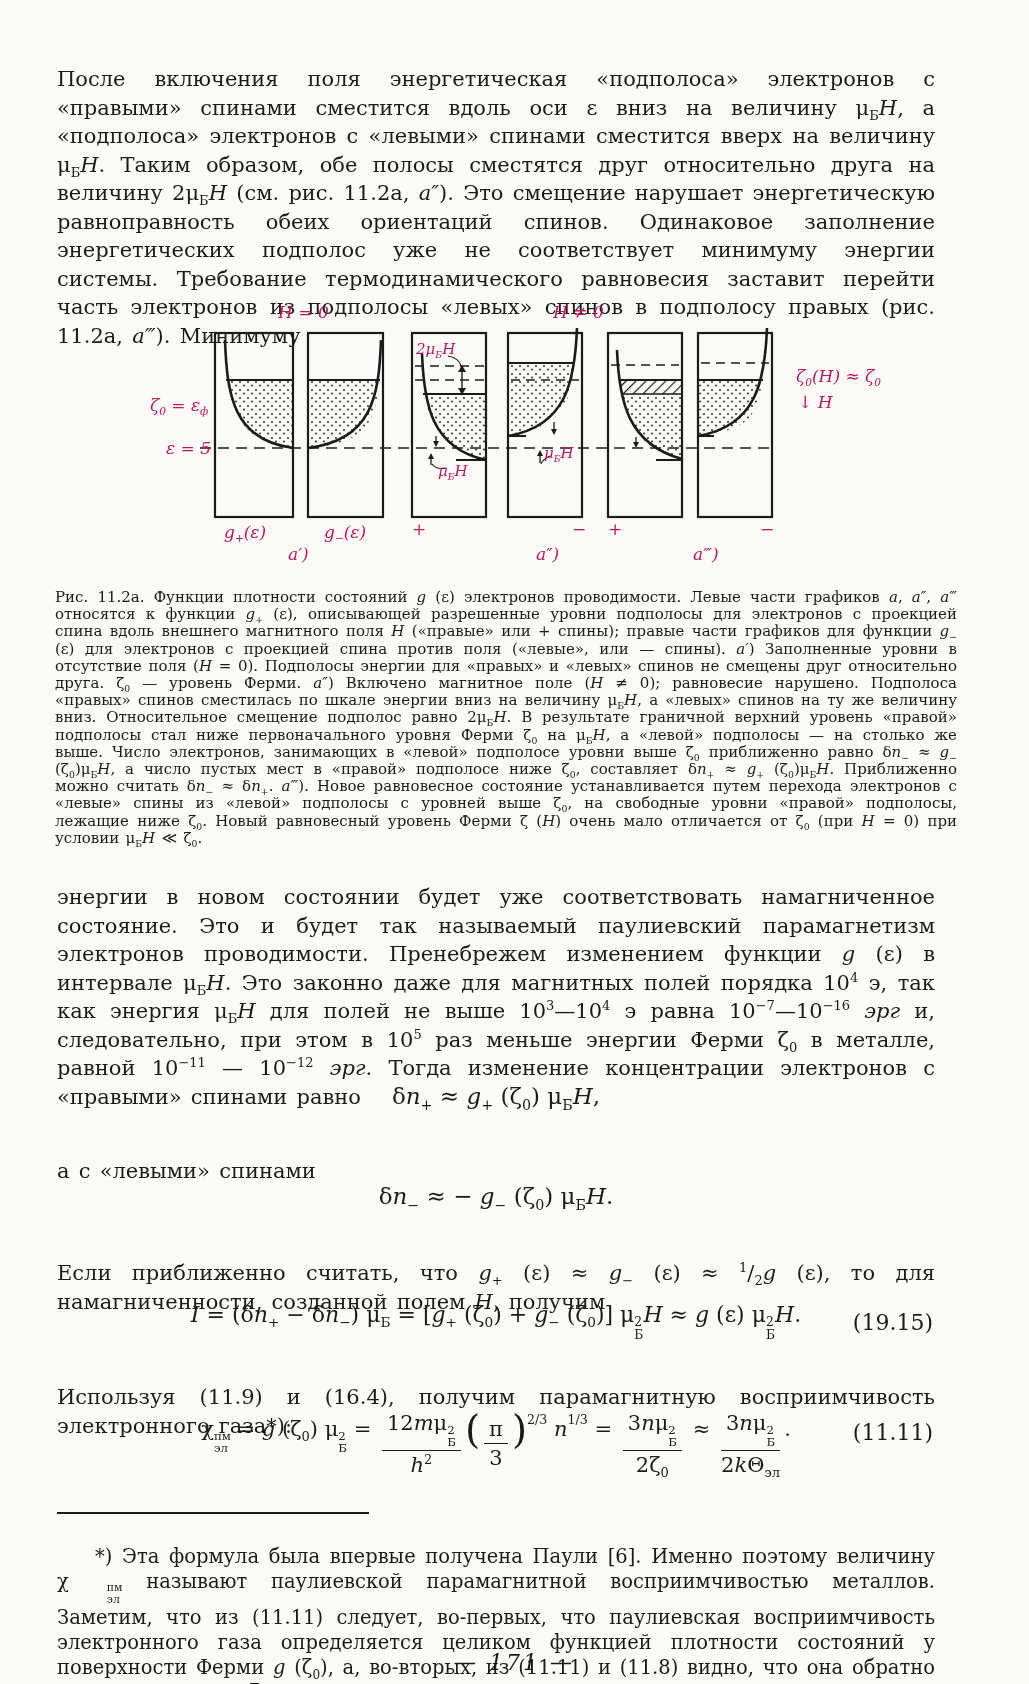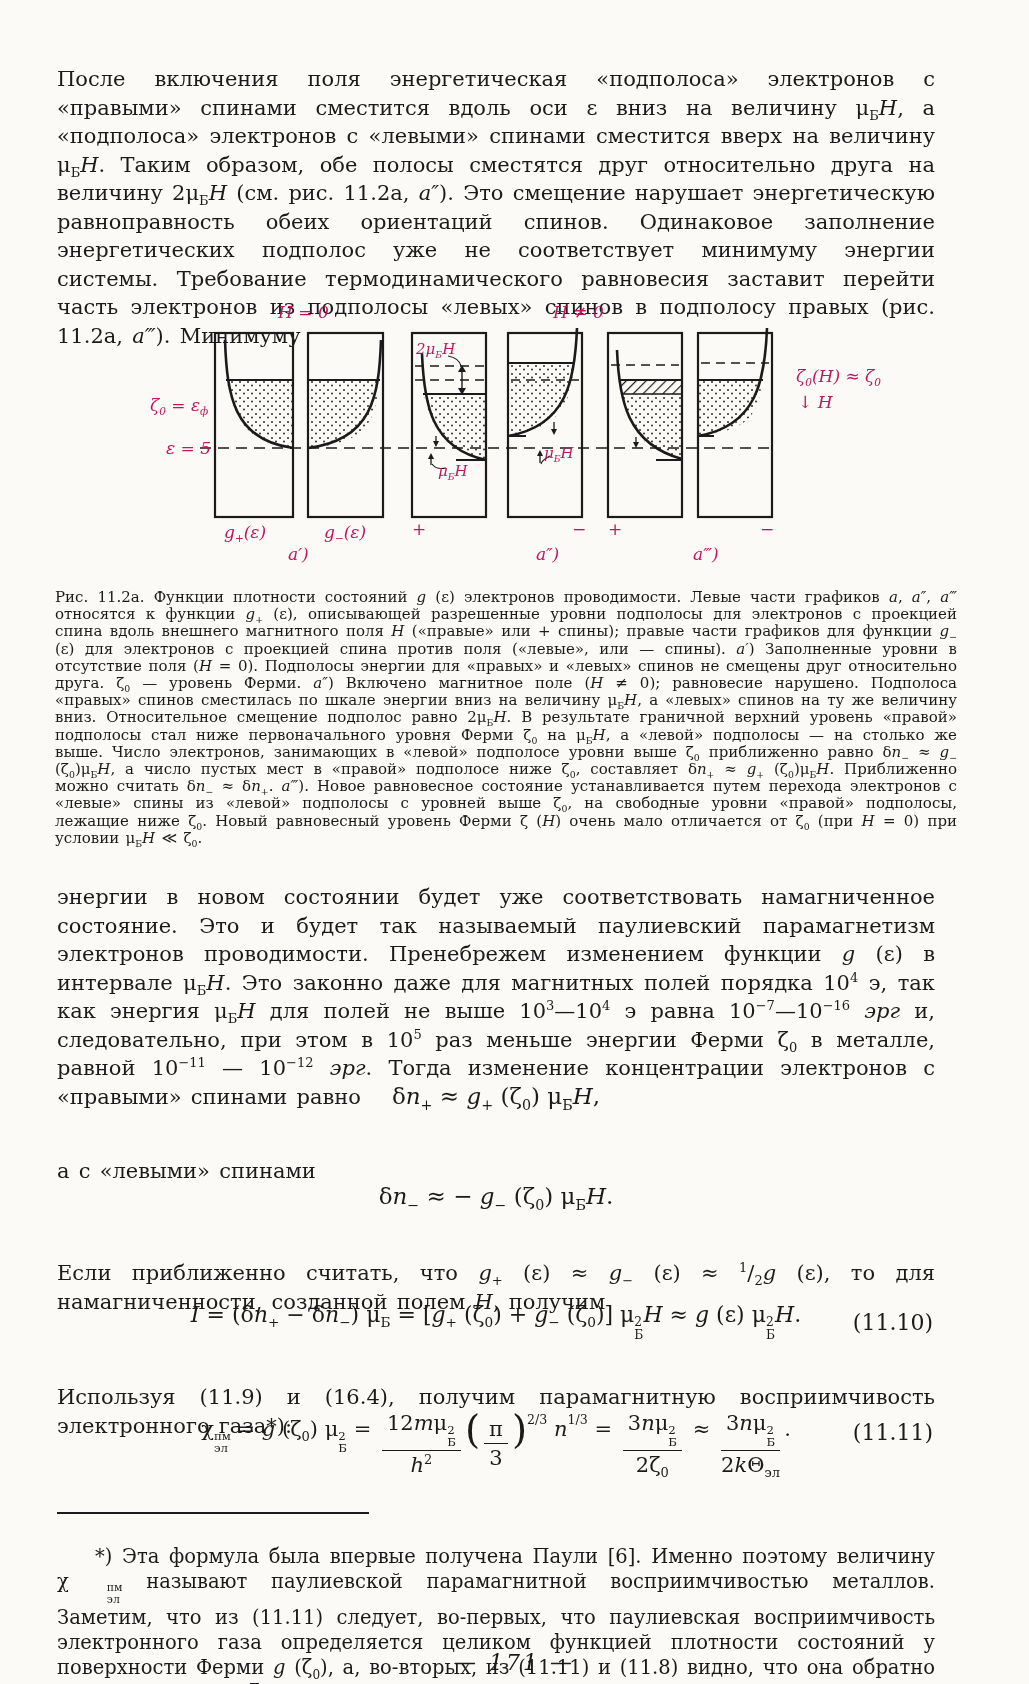--- a/index.html
+++ b/index.html
@@ -222,21 +222,21 @@
   <p class="para" id="p4">Если приближенно считать, что <i>g</i><sub>+</sub> (ε) ≈ <i>g</i><sub>−</sub> (ε) ≈ <sup>1</sup>/<sub>2</sub><i>g</i> (ε), то для намагниченности, созданной полем <i>H</i>, получим</p>
 
   <div class="eqrow" id="eq3">
     <span><i>I</i> = (δ<i>n</i><sub>+</sub> − δ<i>n</i><sub>−</sub>) μ<sub>Б</sub> = [<i>g</i><sub>+</sub> (ζ<sub>0</sub>) + <i>g</i><sub>−</sub> (ζ<sub>0</sub>)] μ<span class="ss">
           <span>2</span>
           <span>Б</span>
         </span><i>H</i> ≈ <i>g</i> (ε) μ<span class="ss">
           <span>2</span>
           <span>Б</span>
         </span><i>H</i>.</span>
-    <span class="eqnum">(11.10)</span>
+    <span class="eqnum">(19.15)</span>
   </div>
 
   <p class="para" id="p5">Используя (11.9) и (16.4), получим парамагнитную восприимчивость электронного газа*):</p>
 
   <div class="eqrow" id="eq4">
     <span>χ<span class="ss">
           <span>пм</span>
           <span>эл</span>
         </span> = <i>g</i> (ζ<sub>0</sub>) μ<span class="ss">
           <span>2</span>

